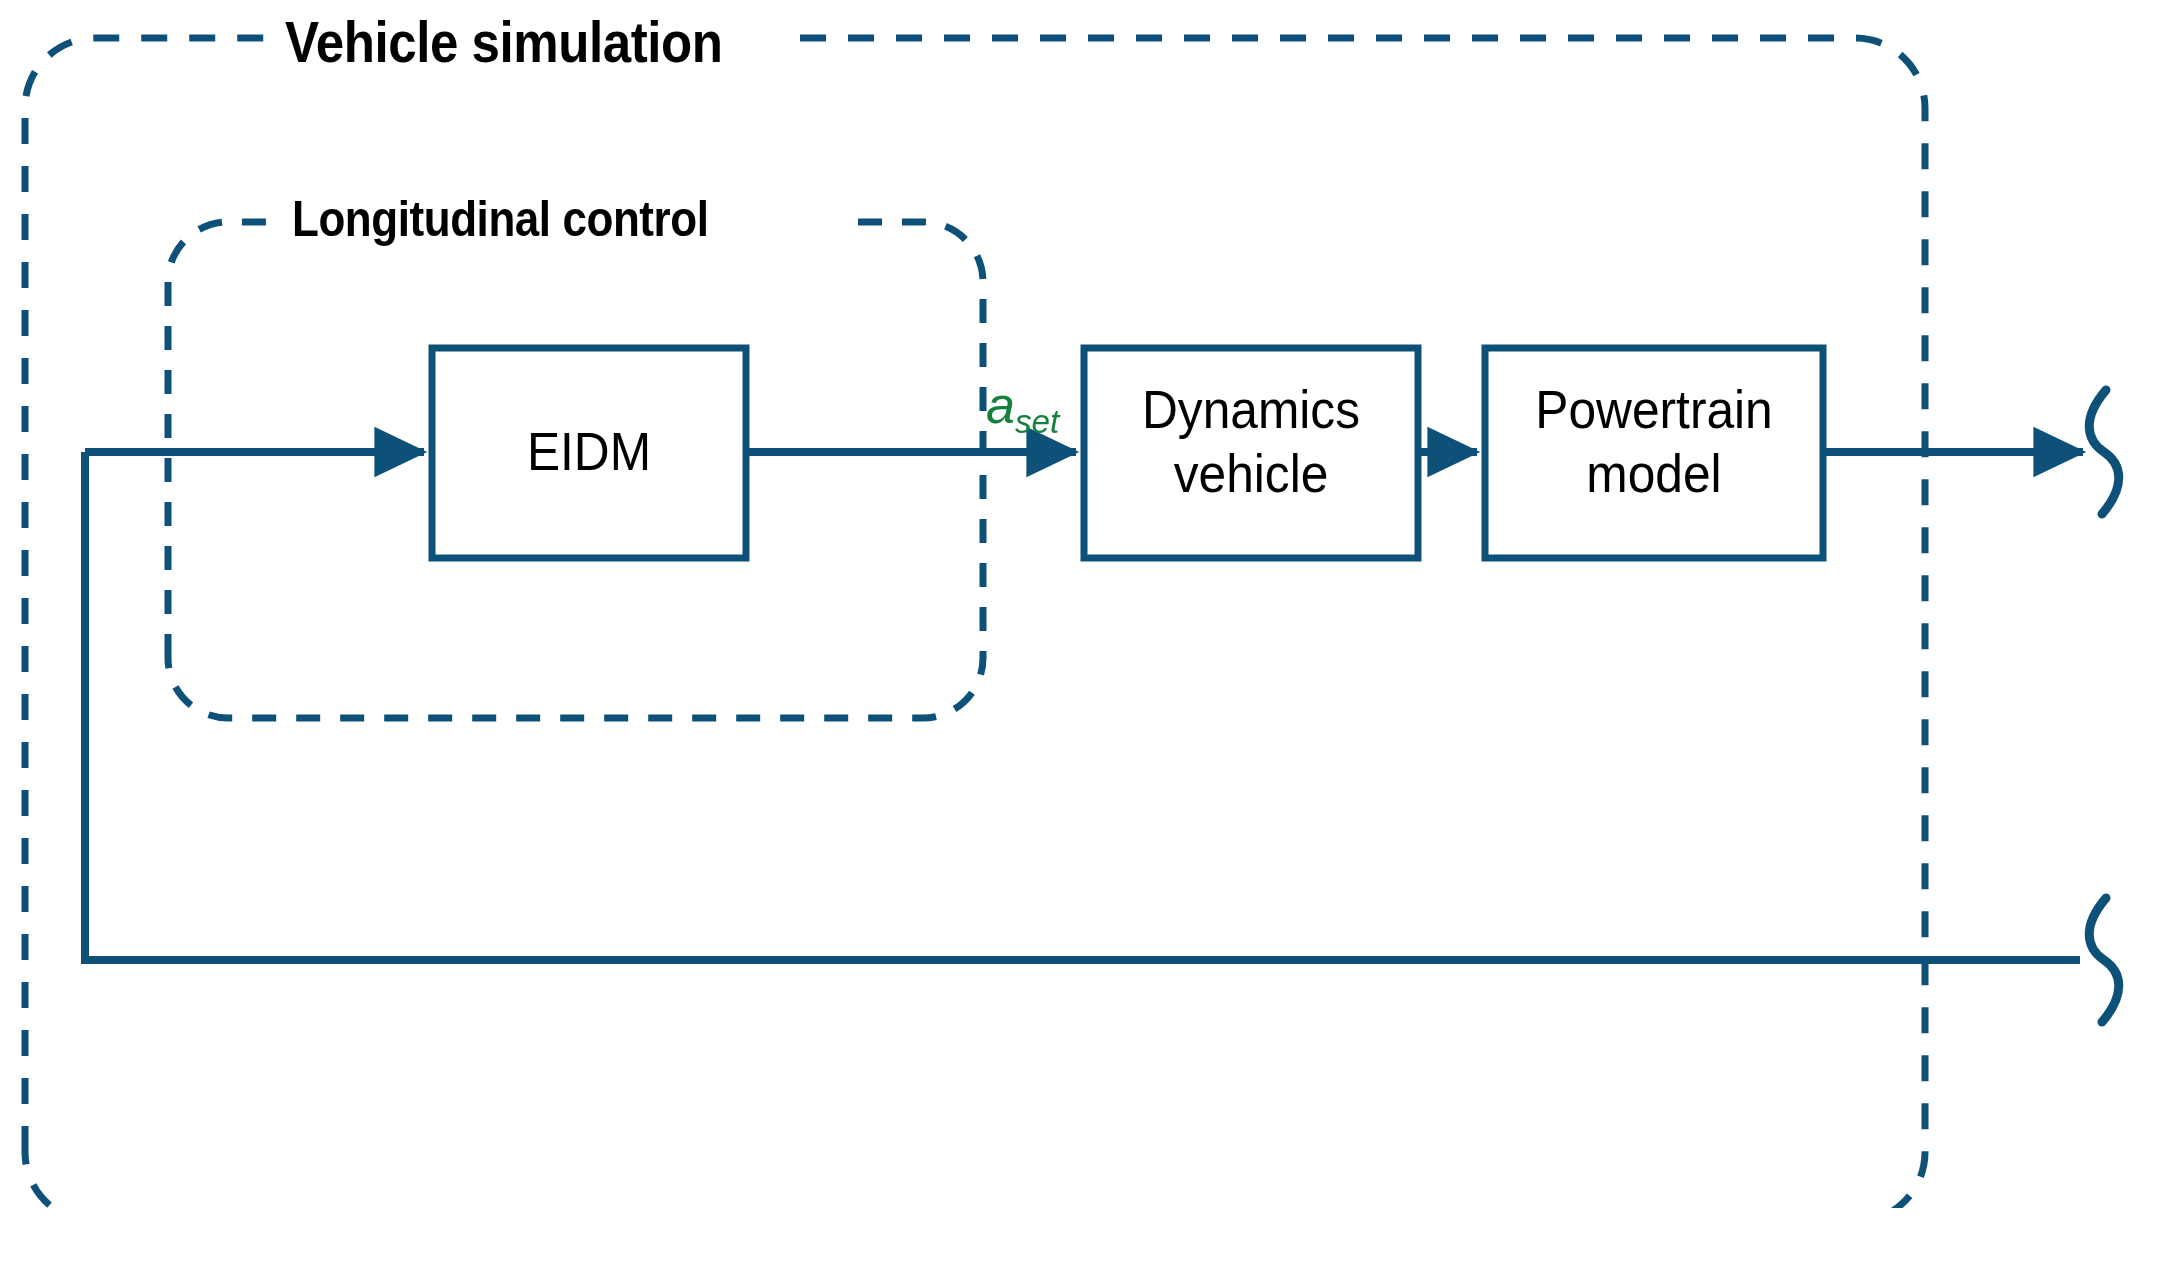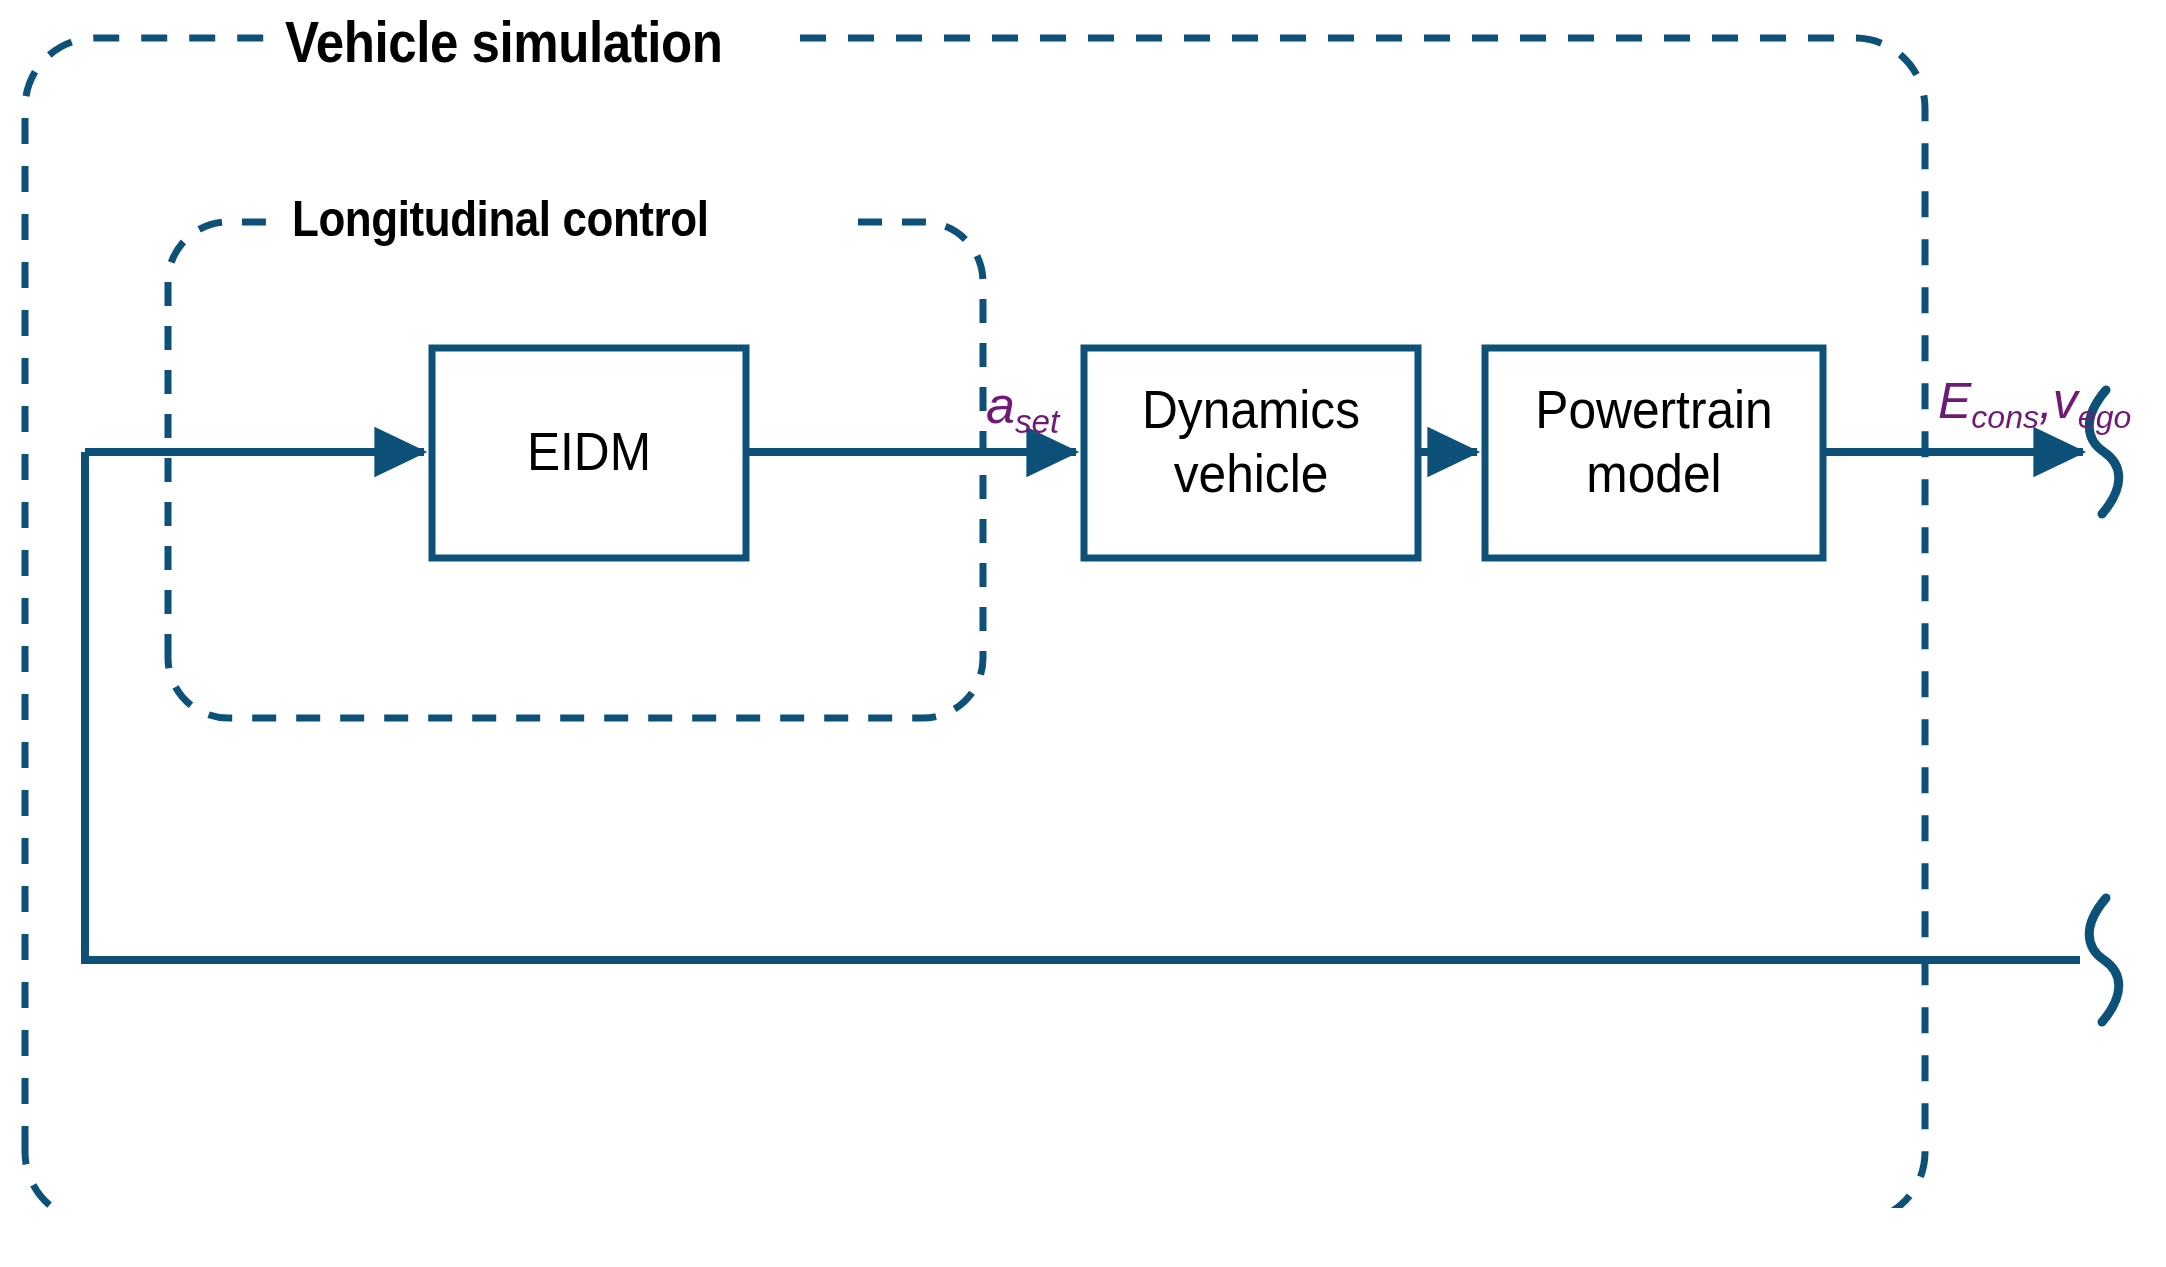--- a/index.html
+++ b/index.html
@@ -50,21 +50,21 @@
     color: #000000;
     text-align: center;
     line-height: 1.18;
     white-space: pre-line;
     transform: scaleX(0.92);
   }
   .signal-label {
     position: absolute;
     font-family: "Liberation Sans", sans-serif;
     font-style: italic;
-    color: #701a75;
+    color: #15803d;
     white-space: nowrap;
   }
   .signal-label sub {
     font-size: 0.64em;
     font-style: italic;
     vertical-align: -0.30em;
     letter-spacing: 0px;
   }
   #label-a-set {
     left: 986px;
@@ -169,15 +169,14 @@
   <div class="box-label" id="box-label-eidm">EIDM</div>
 
   <div class="box-label" id="box-label-dynamics">Dynamics
 vehicle</div>
 
   <div class="box-label" id="box-label-powertrain">Powertrain
 model</div>
 
   <div class="signal-label" id="label-a-set"><span>a</span><sub>set</sub></div>
 
-  <div class="signal-label" id="label-outputs"><span>E</span><sub>cons</sub><span>,</span><span>v</span><sub>ego</sub></div>
 
 </div>
 
 </body></html>

